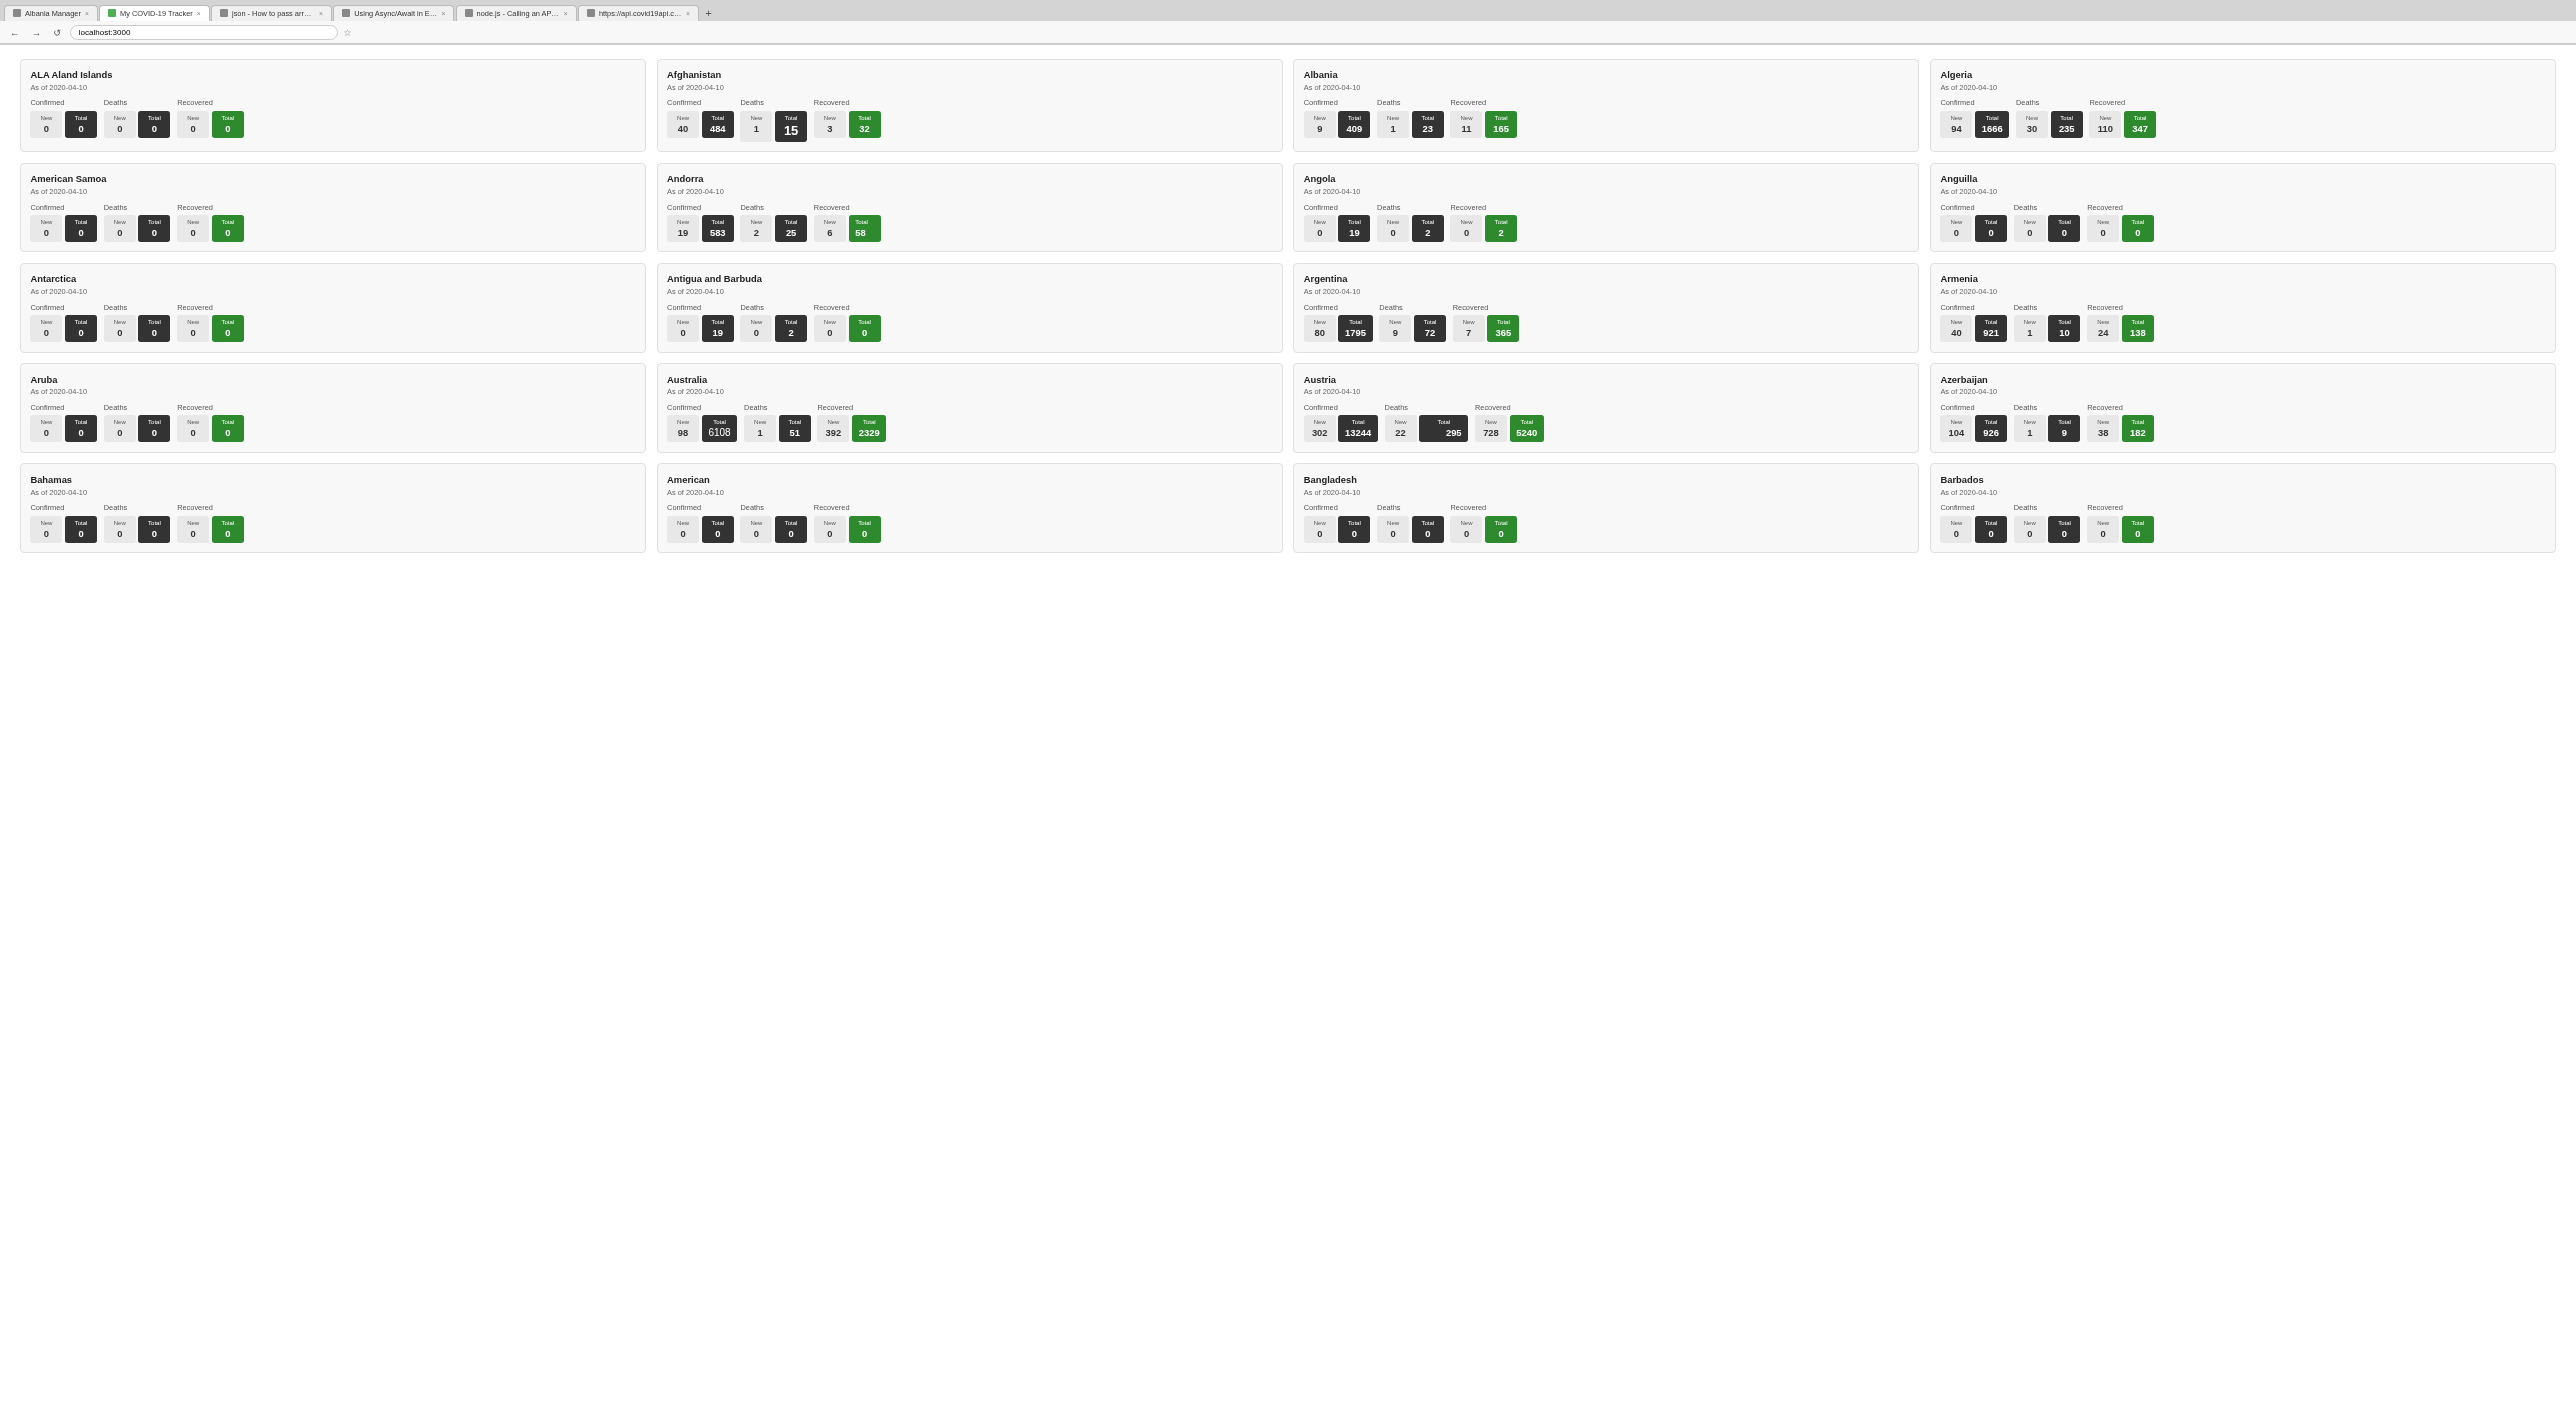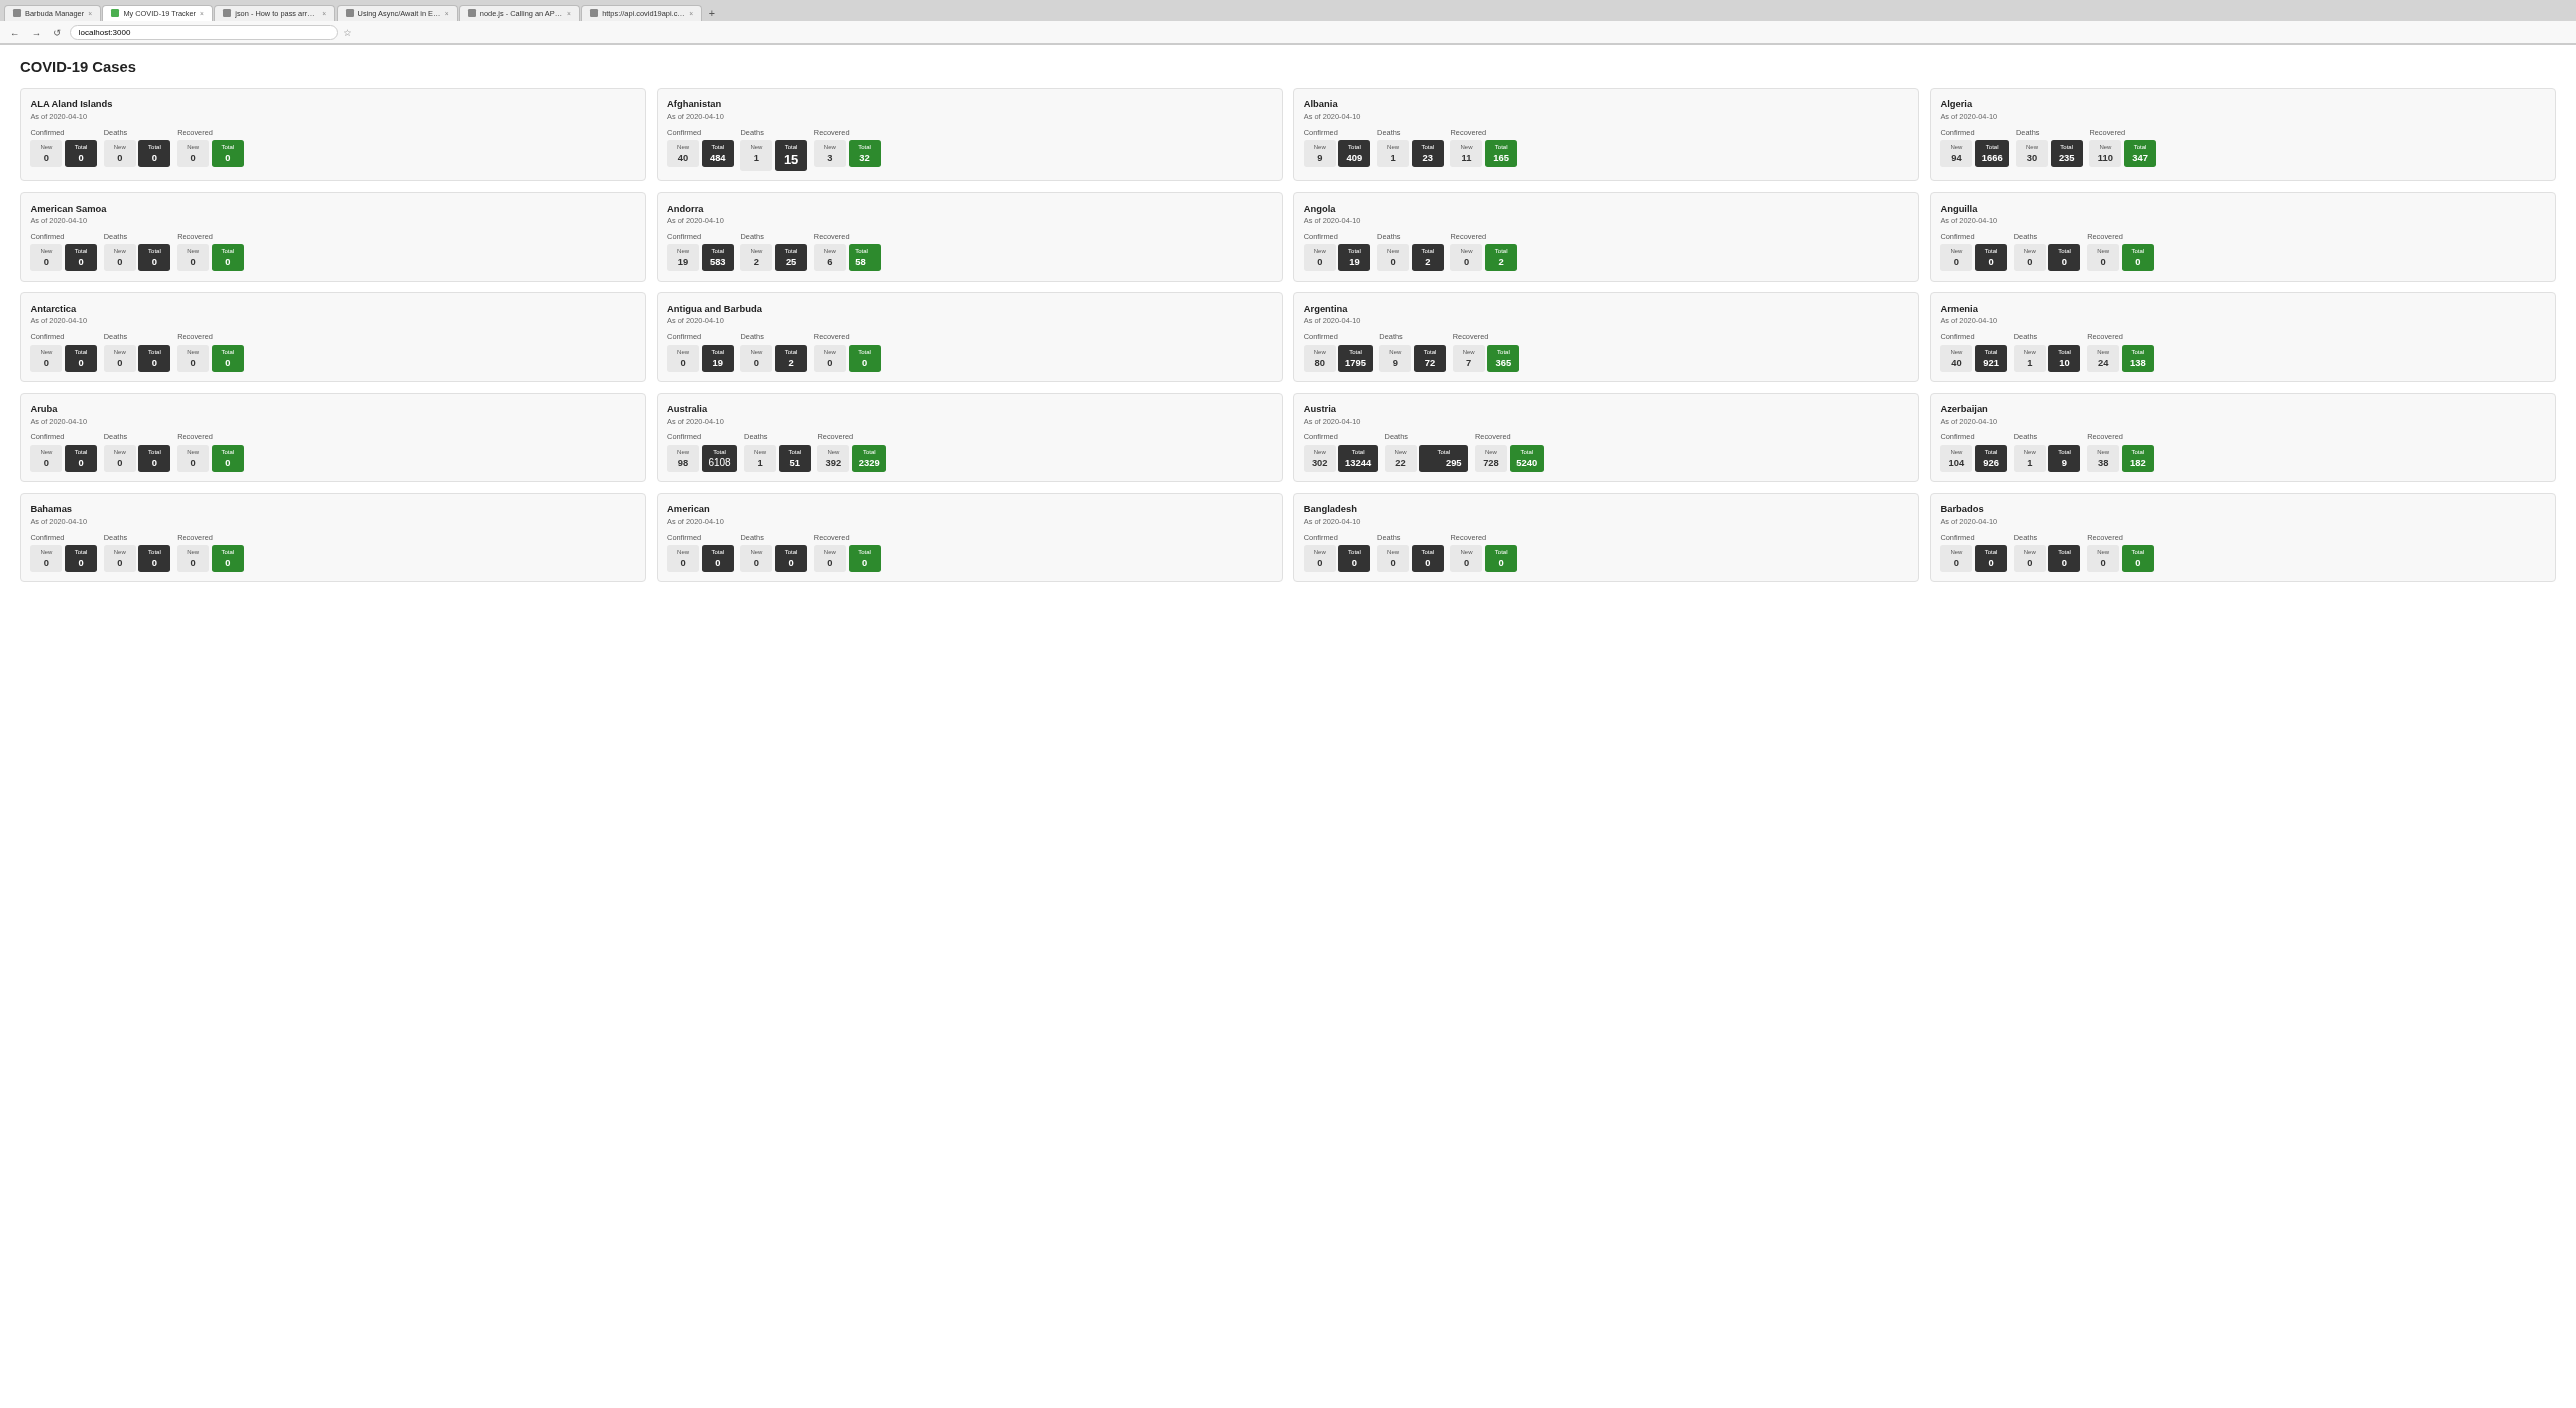--- a/index.html
+++ b/index.html
@@ -121,21 +121,21 @@
   </style>
 </head>
 <body>
 
 <div class="browser-chrome">
   <div class="tab-bar">
 
     <div id="tab-container" style="display:flex;gap:1.3px;align-items:flex-end;">
         <div class="tab">
           <div class="tab-favicon" style="background: rgb(136, 136, 136);"></div>
-          <span style="font-size: 7.4px; overflow: hidden; text-overflow: ellipsis; white-space: nowrap; max-width: 87px;">Barbuda Manager</span>
+          <span style="font-size: 7.4px; overflow: hidden; text-overflow: ellipsis; white-space: nowrap; max-width: 87px;">Albania Manager</span>
           <span class="tab-close">×</span>
         </div>
         <div class="tab active">
           <div class="tab-favicon" style="background: rgb(76, 175, 80);"></div>
           <span style="font-size: 7.4px; overflow: hidden; text-overflow: ellipsis; white-space: nowrap; max-width: 87px;">My COVID-19 Tracker</span>
           <span class="tab-close">×</span>
         </div>
         <div class="tab">
           <div class="tab-favicon" style="background: rgb(136, 136, 136);"></div>
           <span style="font-size: 7.4px; overflow: hidden; text-overflow: ellipsis; white-space: nowrap; max-width: 87px;">json - How to pass array of obj...</span>
@@ -162,21 +162,20 @@
   <div class="address-bar-row">
     <button class="nav-btn">←</button>
     <button class="nav-btn">→</button>
     <button class="nav-btn">↺</button>
     <input class="address-bar" type="text" value="localhost:3000" style="">
     <span style="color:#888;font-size:9.4px;">☆</span>
   </div>
 </div>
 
 <div class="page-content">
-  <h1 class="page-title">COVID-19 Cases</h1>
   <div class="cards-grid" id="cards-grid">
       <div class="country-card">
         <div class="country-name">ALA Aland Islands</div>
         <div class="country-date">As of 2020-04-10</div>
         <div style="display: flex; gap: 6.7px; align-items: flex-start;">
           <div style="display: flex; flex-direction: column; align-items: center;">
             <div class="stats-label" style="font-size: 7.4px; color: rgb(85, 85, 85); margin-bottom: 3.4px; align-self: flex-start;">Confirmed</div>
             <div style="display: flex; gap: 2.7px;">
               <div style="display: flex; flex-direction: column; align-items: center; background: rgb(232, 232, 232); border-radius: 2.7px; padding: 4px 6.7px; min-width: 32px;">
                 <div style="font-size: 6px; color: rgb(85, 85, 85); margin-bottom: 2px;">New</div>

